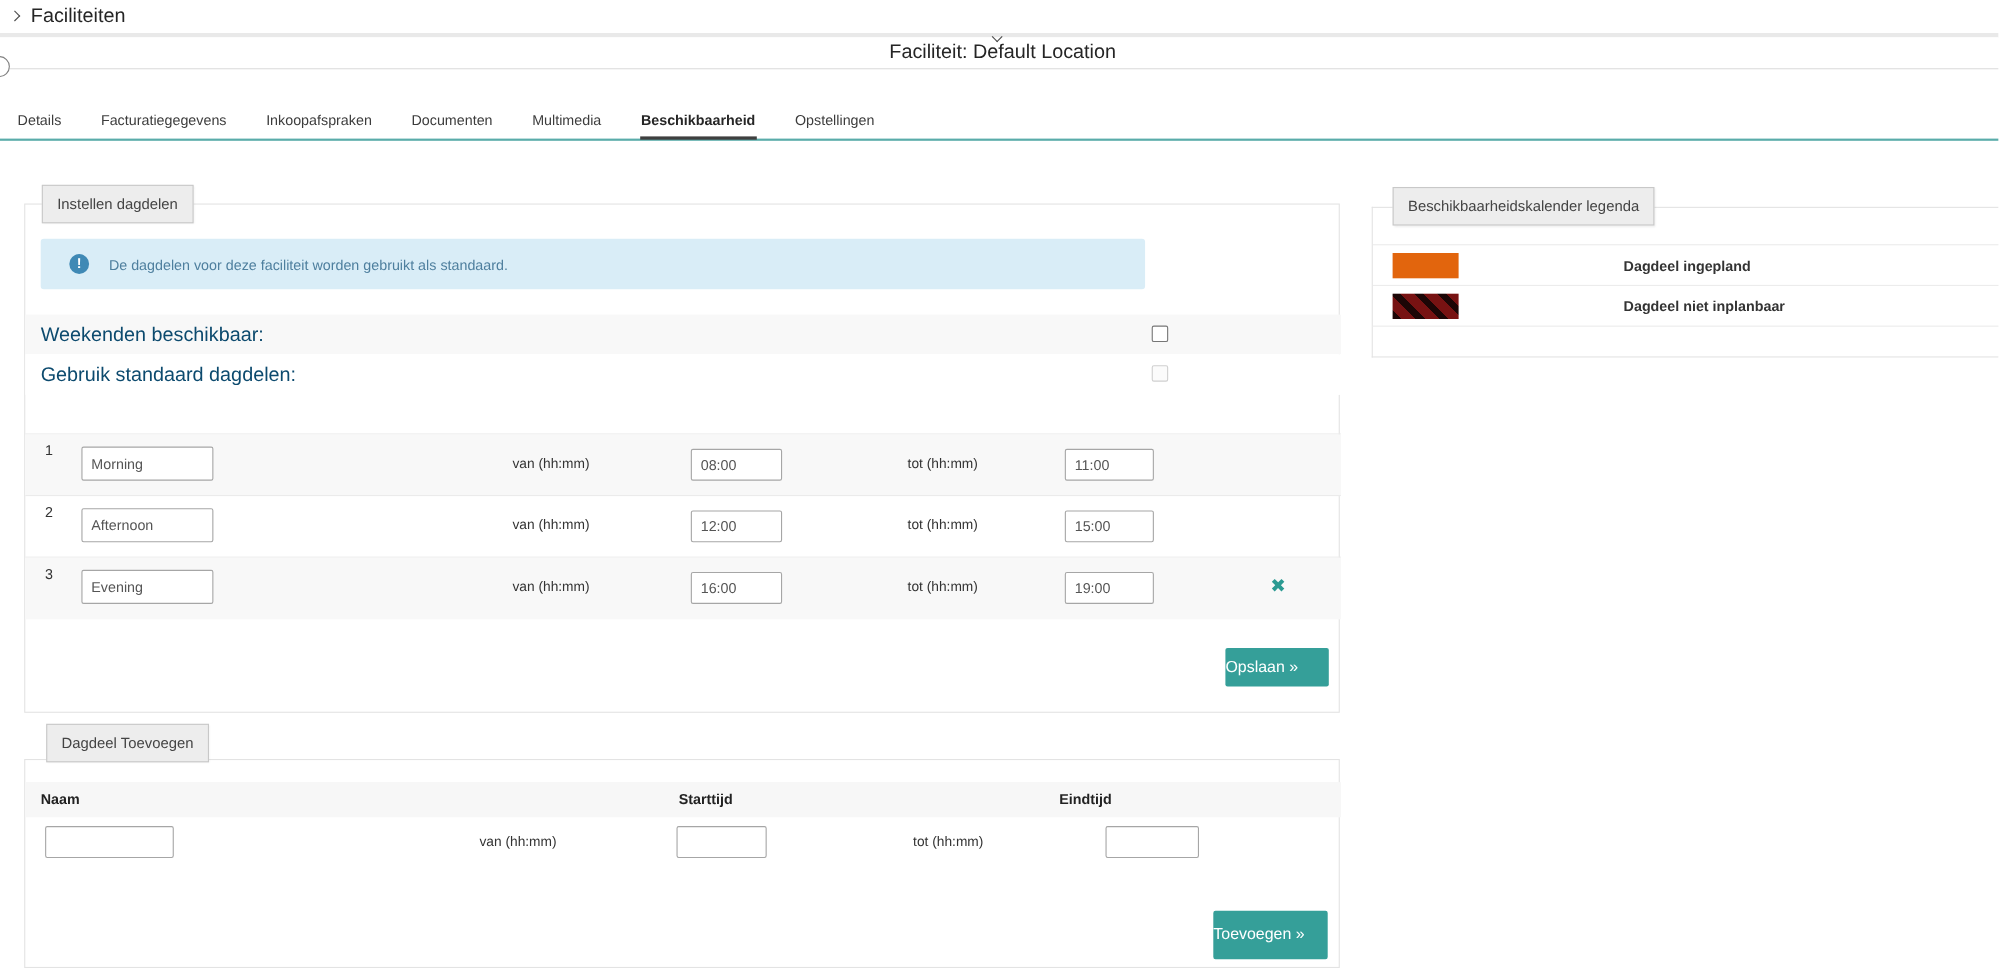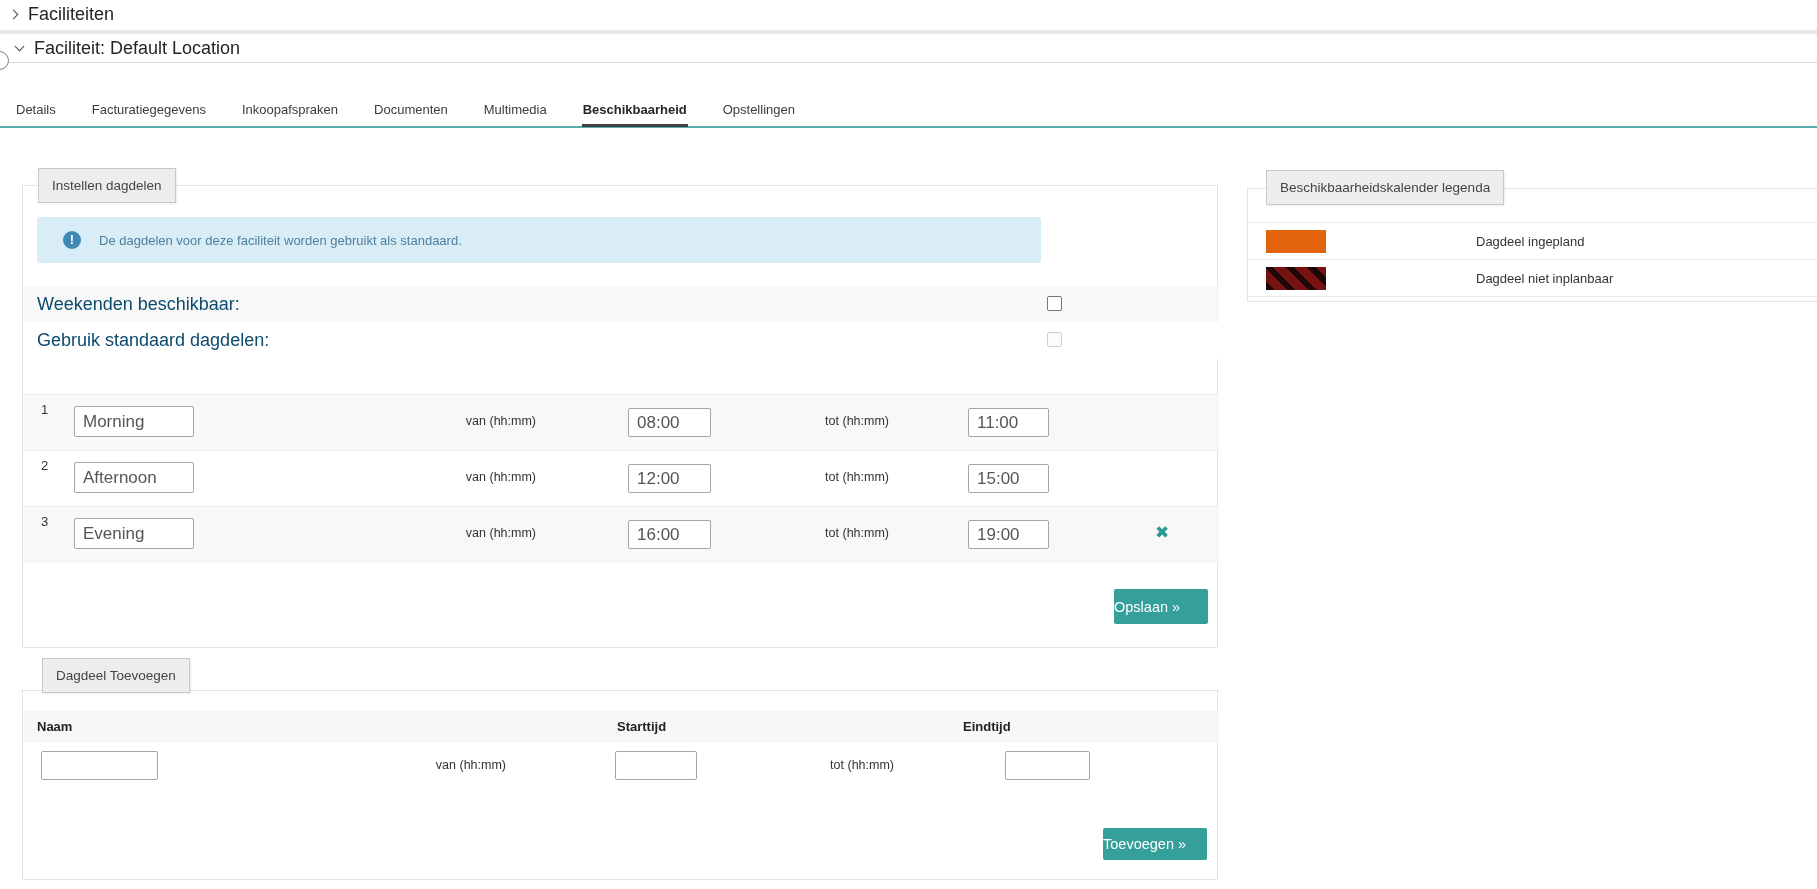--- a/index.html
+++ b/index.html
@@ -9,21 +9,21 @@
 
   
   .breadcrumb-bar { position:absolute; left:0; top:0; right:0; height:29px; background:#fff; }
   .breadcrumb-inner { display:flex; align-items:center; height:29px; padding-left:10px; }
   .chev { display:inline-block; width:7px; height:7px; border-right:1.6px solid #4a4a4a; border-bottom:1.6px solid #4a4a4a; }
   .chev-right { transform:rotate(-45deg); margin-right:11px; }
   .chev-down  { transform:rotate(45deg); margin-right:11px; margin-top:-4px; }
   .crumb-text { font-size:18px; color:#252525; }
   .gray-band { position:absolute; left:0; top:30px; right:0; height:4px; background:#e9e9e9; }
   .facility-bar { position:absolute; left:0; top:34px; right:0; height:29px; background:#fff; border-bottom:1px solid #dcdcdc; }
-  .facility-inner { display:flex; align-items:center; height:28px; padding-left:16px; }
+  .facility-inner { display:flex; align-items:center; height:28px; padding-left:6px;flex-direction:column; }
   .clip-fragment { position:absolute; left:-10px; top:51px; width:19px; height:19px; border:1px solid #808080; border-radius:50%; background:#fff; }
 
   
   .tabs-row { position:absolute; left:0; top:96px; right:0; height:31px; }
   .tabs-inner { display:flex; padding-left:15px; height:31px; }
   .tab { font-size:13px; color:#3c3c3c; margin-right:34px; padding:6px 1px 16px 1px; height:31px; cursor:pointer; }
   .tab.active { color:#262626; font-weight:bold; border-bottom:3px solid #3f3f3f; }
   .teal-divider { position:absolute; left:0; top:126px; right:0; height:2px; background:#5aacaa; z-index:0; }
   .tabs-row { z-index:1; }
 
@@ -47,21 +47,21 @@
   .checkbox { position:absolute; left:1024px; top:10px; width:15px; height:15px; background:#fff;
               border:1px solid #767676; border-radius:2px; cursor:pointer; }
   .checkbox.disabled { border-color:#cfcfcf; background:#fbfbfb; cursor:default; }
 
   .dd-rows { position:absolute; left:0; top:208px; width:1196px; border-top:1px solid #ebebeb; }
   .dd-row { position:relative; height:56px; border-bottom:1px solid #ebebeb; }
   .dd-row:nth-child(odd) { background:#f8f8f8; }
   .dd-row:last-child { border-bottom:none; }
   .dd-num { position:absolute; left:18px; top:7px; font-size:13px; color:#333; }
   input.txt { border:1px solid #a6a6a6; border-radius:2px; font-family:"Liberation Sans","DejaVu Sans",sans-serif;
-              font-size:17px; color:#555; padding:0 8px; background:#fff; outline:none; }
+              font-size:13px; color:#555; padding:0 8px; background:#fff; outline:none; }
   .dd-name { position:absolute; left:51px; top:11px; width:120px; height:31px; }
   .lbl-van { position:absolute; left:330px; top:19px; width:183px; text-align:right; font-size:12.5px; color:#333; }
   .dd-from { position:absolute; left:605px; top:13px; width:83px; height:29px; }
   .lbl-tot { position:absolute; left:690px; top:19px; width:176px; text-align:right; font-size:12.5px; color:#333; }
   .dd-to   { position:absolute; left:945px; top:13px; width:81px; height:29px; }
   .delete-x { position:absolute; left:1128px; top:15px; width:22px; height:22px; color:#2b9a92;
               font-size:17px; font-weight:bold; line-height:22px; text-align:center; cursor:pointer; }
   .delete-x::before { content:"✖"; }
 
   .btn { position:absolute; background:#359f99; color:#fff; border:none; border-radius:2px;
@@ -72,24 +72,24 @@
   #panel-toevoegen { left:22px; top:690px; width:1196px; height:190px; }
   .thead-row { position:absolute; left:0; top:20px; width:1196px; height:32px; background:#f7f7f7; }
   .th { position:absolute; top:0; line-height:32px; font-size:13px; font-weight:bold; color:#222; }
   .th-naam { left:14px; } .th-start { left:594px; } .th-eind { left:940px; }
   .add-input-row { position:absolute; left:0; top:52px; width:1196px; height:52px; }
   .add-naam { position:absolute; left:18px; top:8px; width:117px; height:29px; }
   .add-lbl-van { position:absolute; left:300px; top:15px; width:183px; text-align:right; font-size:12.5px; color:#333; }
   .add-start { position:absolute; left:592px; top:8px; width:82px; height:29px; }
   .add-lbl-tot { position:absolute; left:690px; top:15px; width:181px; text-align:right; font-size:12.5px; color:#333; }
   .add-eind { position:absolute; left:982px; top:8px; width:85px; height:29px; }
-  #btn-toevoegen { left:1080px; top:137px; width:104px; height:32px; }
-
-  
-  #panel-legend { left:1247px; top:188px; width:570px; height:114px; border-right:none; }
+  #btn-toevoegen { left:1080px; top:137px; width:104px; height:44px; }
+
+  
+  #panel-legend { left:1247px; top:188px; width:570px; height:137px; border-right:none;font-weight:bold; }
   .legend-rows { position:absolute; left:0; top:33px; width:570px; border-top:1px solid #ececec; }
   .legend-row { position:relative; height:37px; border-bottom:1px solid #ececec; }
   .swatch { position:absolute; left:18px; top:7px; width:60px; height:23px; }
   .swatch-solid { background:#e2650d; }
   .swatch-striped { background:repeating-linear-gradient(45deg,#1c0606 0 6px,#771212 6px 15px); }
   .legend-label { position:absolute; left:228px; top:0; line-height:37px; font-size:13px; color:#333; }
 </style>
 </head>
 <body>
 

